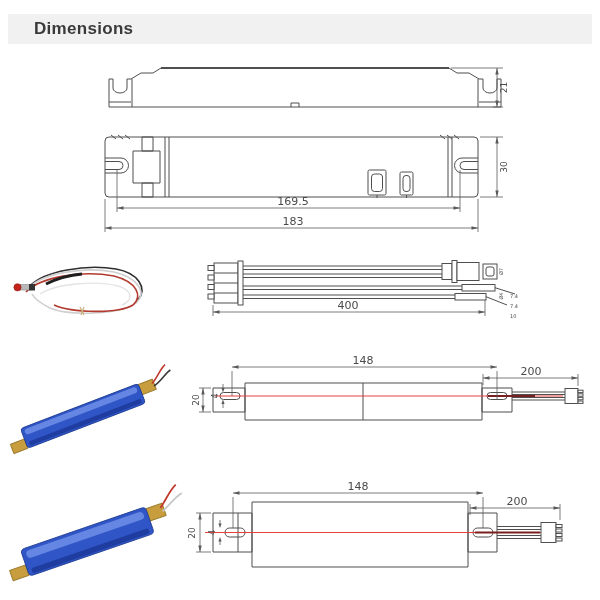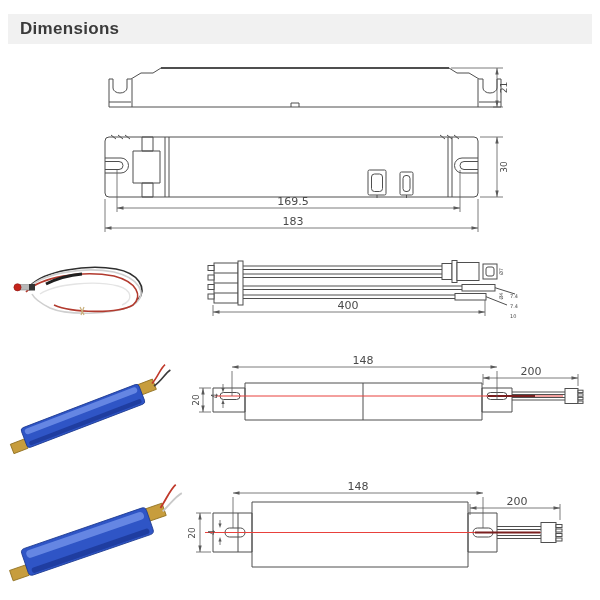--- a/index.html
+++ b/index.html
@@ -1,18 +1,18 @@
 <!DOCTYPE html>
 <html><head>
 <meta charset="utf-8">
 <style>
   * { margin:0; padding:0; box-sizing:border-box; }
   html,body { width:600px; height:600px; background:#ffffff; font-family:"Liberation Sans", sans-serif; }
   .stage { position:absolute; left:0; top:0; width:600px; height:600px; background:#fff; overflow:hidden; }
-  .header { position:absolute; left:8px; top:14px; width:584px; height:30px; background:#f1f1f1; display:flex; align-items:center; padding-left:12px; }
+  .header { position:absolute; left:8px; top:14px; width:584px; height:30px; background:#f1f1f1; display:flex; align-items:center; padding-left:26px; }
   .header span { font-size:17px; font-weight:bold; color:#3a3a3a; letter-spacing:.3px; }
   svg.fig { position:absolute; overflow:visible; }
   .ln { fill:none; stroke:#4f4f4f; stroke-width:1; stroke-linejoin:round; }
   .lnw { fill:#ffffff; stroke:#4f4f4f; stroke-width:1; }
   .lnt { stroke-width:1.8; }
   .dim { fill:none; stroke:#5a5a5a; stroke-width:0.8; }
   .arr { fill:#5a5a5a; stroke:none; }
   .dtext { fill:#4a4a4a; font-family:"DejaVu Sans", sans-serif; }
   .red { stroke:#e8413c; stroke-width:1; fill:none; }
 </style>

